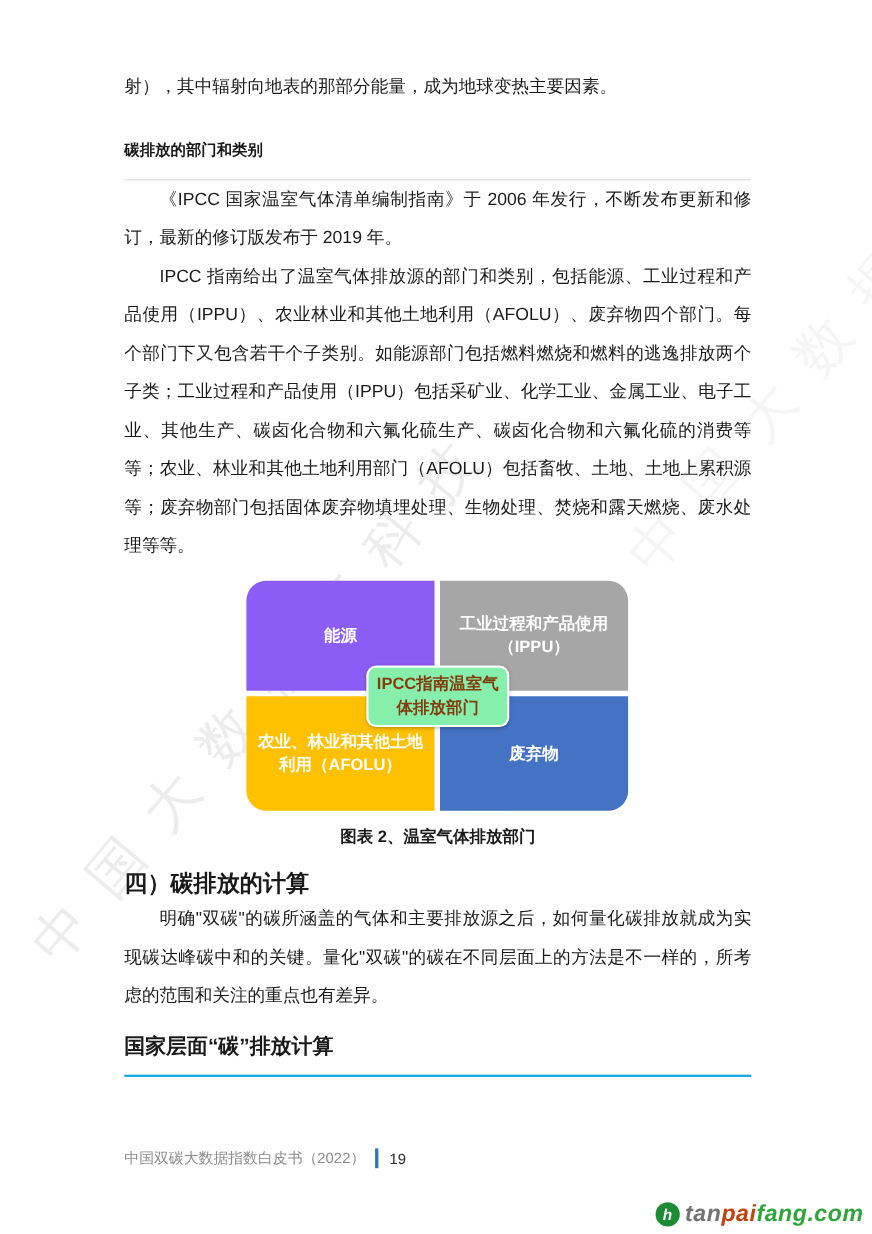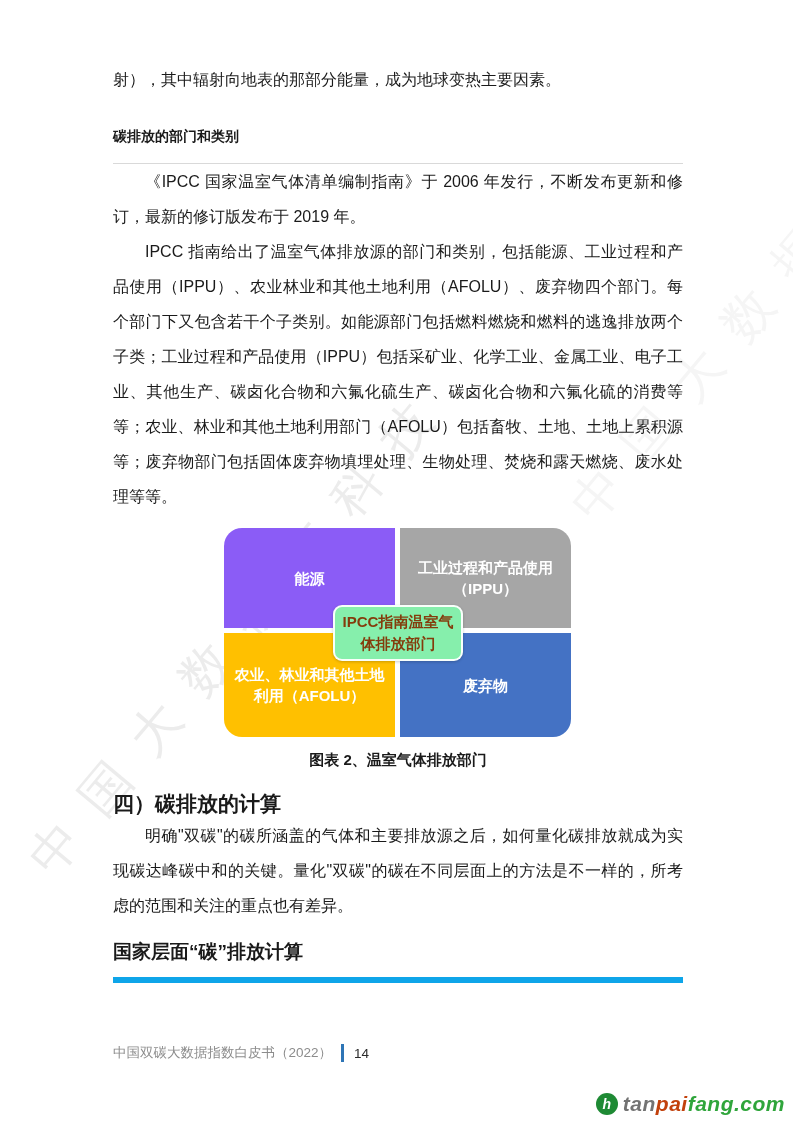--- a/index.html
+++ b/index.html
@@ -24,21 +24,21 @@
     font-size:16px;line-height:35px;margin:0;
     text-align:justify;
   }
   p.indent{text-indent:2em;}
   .subheading{
     font-size:14px;font-weight:bold;margin:26px 0 0 0;
     padding-bottom:14px;border-bottom:1px solid #d9d9d9;line-height:26px;
   }
   .subheading2{
     font-size:19px;font-weight:bold;margin:16px 0 0 0;
-    padding-bottom:12px;border-bottom:6px solid #0ea5e9;line-height:26px;
+    padding-bottom:12px;border-bottom:2px solid #0ea5e9;line-height:26px;
   }
   .bigheading{
     font-size:21px;font-weight:bold;margin:20px 0 0 0;line-height:28px;
   }
   .mt16{margin-top:16px;}
   .mt8{margin-top:8px;}
   
   .figure-wrap{margin:14px auto 0 auto;width:348px;position:relative;}
   .quad-grid{
     display:grid;grid-template-columns:171px 171px;grid-template-rows:100px 104px;
@@ -124,21 +124,21 @@
 
   <p class="body indent mt16">明确"双碳"的碳所涵盖的气体和主要排放源之后，如何量化碳排放就成为实现碳达峰碳中和的关键。量化"双碳"的碳在不同层面上的方法是不一样的，所考虑的范围和关注的重点也有差异。</p>
 
   <h2 class="subheading2">国家层面“碳”排放计算</h2>
 
 </div>
 
 <div class="footer">
   <span class="doc-title">中国双碳大数据指数白皮书（2022）</span>
   <span class="bar" style="background: rgb(46, 117, 182);"></span>
-  <span class="pagenum">14</span>
+  <span class="pagenum">19</span>
 </div>
 
 <div class="logo">
   <span class="icon">h</span>
   <span class="text">
     <span style="color: #737373;">tan</span><span style="color: #c2410c;">pai</span><span style="color: rgb(47, 165, 59);">fang.com</span>
   </span>
 </div>
 
 </body></html>

